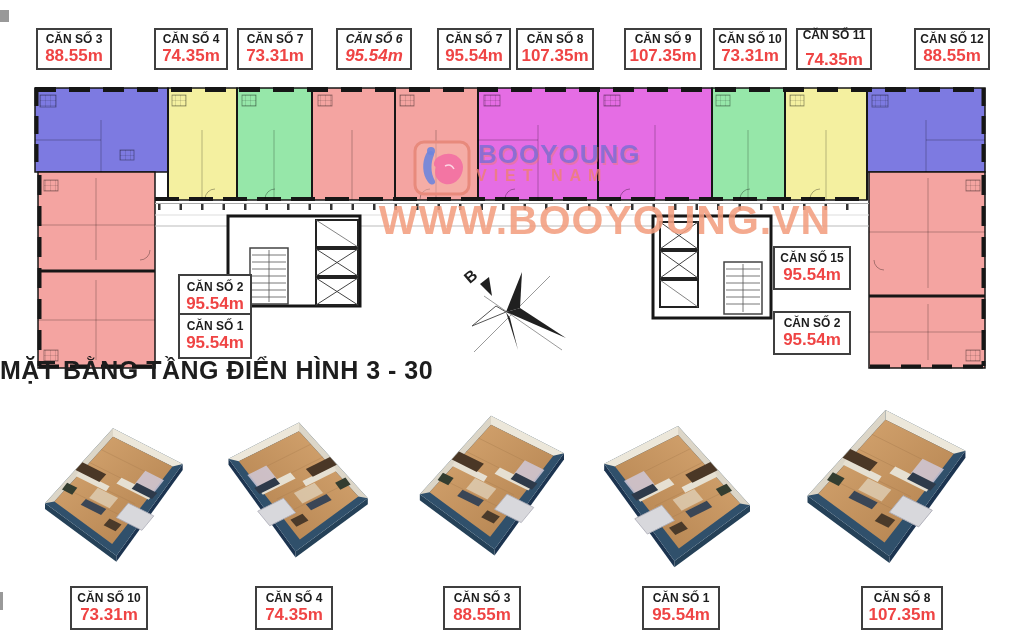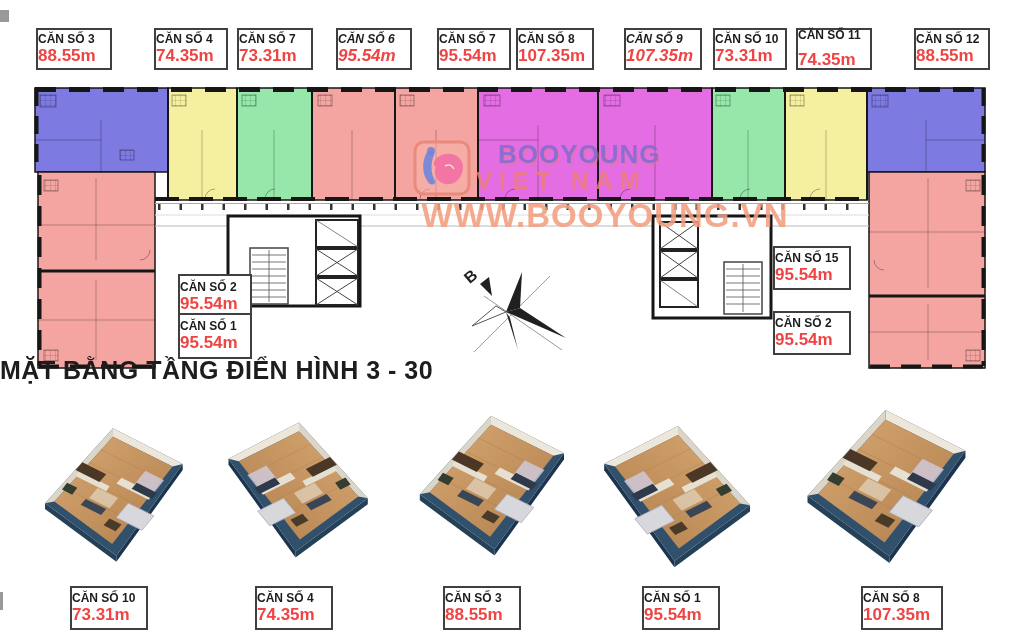--- a/index.html
+++ b/index.html
@@ -1,29 +1,29 @@
 <!DOCTYPE html>
 <html><head>
 <meta charset="utf-8">
 <style>
   html,body{margin:0;padding:0;}
   body{width:1024px;height:642px;position:relative;overflow:hidden;background:#fff;
        font-family:"Liberation Sans", sans-serif;}
   svg text{font-family:"Liberation Sans", sans-serif;}
   #plan-svg{position:absolute;left:0;top:0;z-index:1;}
   .label-box{position:absolute;background:#fff;border:2px solid #3f3f3f;z-index:5;
-             display:flex;flex-direction:column;justify-content:center;}
+             display:flex;flex-direction:column;align-items:center;justify-content:center;}
   .lb-name{font-size:12px;font-weight:700;color:#1c1c1c;line-height:1.2;white-space:nowrap;}
   .lb-area{font-size:17px;font-weight:700;color:#ef4444;line-height:1.1;white-space:nowrap;}
   .wm{position:absolute;z-index:3;pointer-events:none;}
-  #wm-brand{left:498px;top:139px;font-size:26px;font-weight:800;letter-spacing:1px;
+  #wm-brand{left:478px;top:139px;font-size:26px;font-weight:800;letter-spacing:1px;
             color:rgba(122,108,214,.82);text-shadow:1.5px 1.5px 0 rgba(236,120,110,.45);}
-  #wm-region{left:476px;top:167px;font-size:24px;font-weight:800;letter-spacing:7px;
+  #wm-region{left:476px;top:167px;font-size:16px;font-weight:800;letter-spacing:7px;
              color:rgba(238,127,112,.80);}
-  #wm-site{left:362px;top:197px;width:486px;text-align:center;font-size:33px;font-weight:700;
+  #wm-site{left:362px;top:197px;width:486px;text-align:center;font-size:41px;font-weight:700;
            letter-spacing:1px;color:rgba(243,158,128,.88);}
   #page-title{position:absolute;left:0;top:356px;width:1024px;z-index:4;
               font-size:25px;font-weight:700;color:#1d1d1d;letter-spacing:.5px;}
   .render{position:absolute;z-index:2;}
   .flip{transform:scaleX(-1);}
 </style>
 </head>
 <body>
 
 <svg id="plan-svg" width="1024" height="642" viewBox="0 0 1024 642">
@@ -224,21 +224,21 @@
     <span class="lb-area">95.54m</span>
   </div>
 <div class="label-box" style="left:417px;top:28px;width:70px;height:38px;margin-left:20px;">
     <span class="lb-name">CĂN SỐ 7</span>
     <span class="lb-area">95.54m</span>
   </div>
 <div class="label-box" style="left:516px;top:28px;width:74px;height:38px;">
     <span class="lb-name">CĂN SỐ 8</span>
     <span class="lb-area">107.35m</span>
   </div>
-<div class="label-box" style="left:624px;top:28px;width:74px;height:38px;font-style:italic;">
+<div class="label-box" style="left:624px;top:28px;width:74px;height:38px;">
     <span class="lb-name">CĂN SỐ 9</span>
     <span class="lb-area">107.35m</span>
   </div>
 <div class="label-box" style="left:713px;top:28px;width:70px;height:38px;">
     <span class="lb-name">CĂN SỐ 10</span>
     <span class="lb-area">73.31m</span>
   </div>
 <div class="label-box" style="left:796px;top:28px;width:72px;height:38px;gap:9px;">
     <span class="lb-name">CĂN SỐ 11</span>
     <span class="lb-area">74.35m</span>

